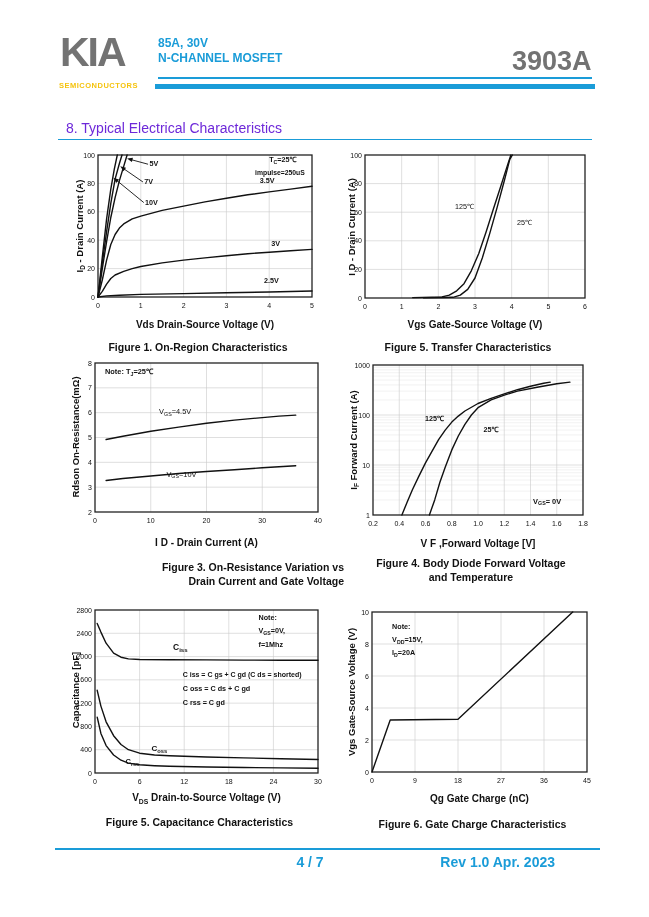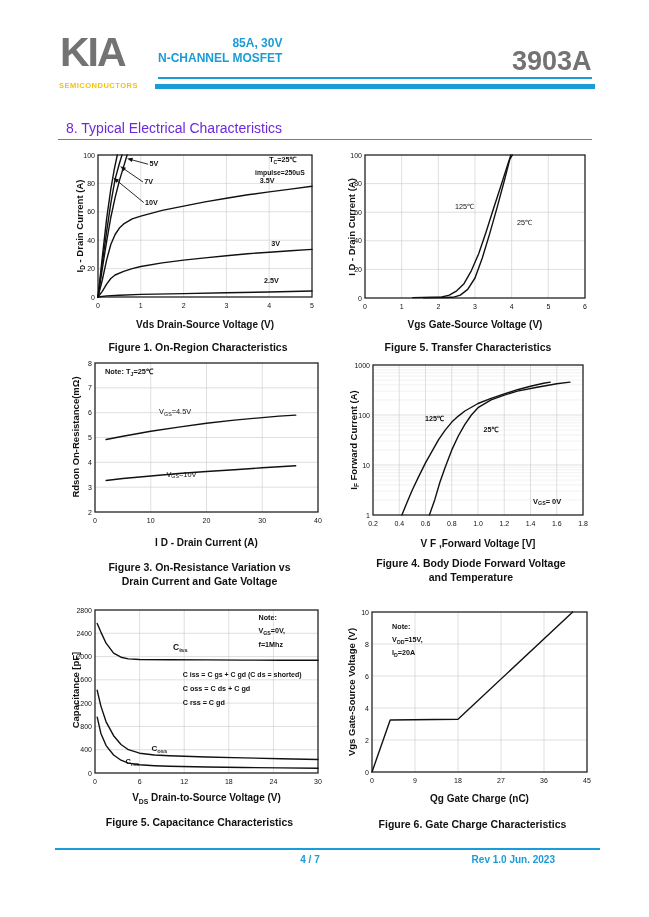--- a/index.html
+++ b/index.html
@@ -2,33 +2,33 @@
 <html><head>
 <meta charset="utf-8">
 <style>
   html,body{margin:0;padding:0;background:#fff;}
   .page{position:relative;width:649px;height:917px;background:#fff;overflow:hidden;
         font-family:"Liberation Sans",sans-serif;color:#111;}
   .abs{position:absolute;}
   
   .kia-logo{font-size:41px;font-weight:700;letter-spacing:-2px;line-height:1;}
   .logo-sub{font-size:7.5px;font-weight:700;letter-spacing:0.5px;}
-  .hdr-line1{font-size:12px;font-weight:700;line-height:15px;text-align:right;}
+  .hdr-line1{font-size:12px;font-weight:700;line-height:15px;}
   .part-no{font-size:27px;font-weight:400;}
   .rule{position:absolute;}
   
   .sec-title{font-size:14px;font-weight:400;}
   
   .ytitle{position:absolute;font-size:9.5px;font-weight:700;white-space:nowrap;
           transform:translate(-50%,-50%) rotate(-90deg);}
   .xtitle{position:absolute;font-size:10px;font-weight:700;text-align:center;white-space:nowrap;}
   .caption{position:absolute;font-size:10.5px;font-weight:700;text-align:center;line-height:14px;}
   sub{font-size:68%;}
   svg text{font-family:"Liberation Sans",sans-serif;}
-  .footer-text{font-size:10px;font-weight:700;}
+  .footer-text{font-size:14px;font-weight:700;}
 </style>
 </head>
 <body>
 
 <div class="page">
 
   <div class="abs" style="left:60px;top:32px;">
     <div class="kia-logo" style="color:#737373;">KIA</div>
   </div>
   <div class="abs logo-sub" style="left:59px;top:81px;color:#f5c30d;">SEMICONDUCTORS</div>
@@ -158,21 +158,21 @@
         <text x="21" y="109.8" font-size="7" text-anchor="end" fill="#111">4</text>
         <text x="21" y="85.0" font-size="7" text-anchor="end" fill="#111">5</text>
         <text x="21" y="60.2" font-size="7" text-anchor="end" fill="#111">6</text>
         <text x="21" y="35.3" font-size="7" text-anchor="end" fill="#111">7</text>
         <text x="21" y="10.5" font-size="7" text-anchor="end" fill="#111">8</text>
         <text x="34.0" y="19.2" font-size="7.4" text-anchor="start" font-weight="bold" fill="#111"><tspan>Note:  T</tspan><tspan font-size="5.3" dy="1.6">J</tspan><tspan dy="-1.6">=25℃</tspan></text>
         <text x="88.1" y="58.9" font-size="7.4" text-anchor="start" fill="#111"><tspan>V</tspan><tspan font-size="5.3" dy="1.6">GS</tspan><tspan dy="-1.6">=4.5V</tspan></text>
         <text x="95.4" y="121.7" font-size="7.4" text-anchor="start" fill="#111"><tspan>V</tspan><tspan font-size="5.3" dy="1.6">GS</tspan><tspan dy="-1.6">=10V</tspan></text>
       </svg>
     <div class="xtitle" style="left:95px;top:537px;width:223px;"><span>I D - Drain Current (A)</span><sub></sub><span></span></div>
-    <div class="caption" style="left:71px;top:560px;width:257px;">
+    <div class="caption" style="left:87px;top:560px;width:257px;text-align:right;">
       <div>Figure 3. On-Resistance Variation  vs</div>
       <div>Drain Current and Gate Voltage</div>
     </div>
   </div>
 
   <div>
     <div class="ytitle" style="left:354px;top:440px;"><span>I</span><sub>F</sub><span> Forward Current (A)</span></div>
     <svg class="abs" style="left:349px;top:357px;" width="244" height="177">
         <line x1="24" y1="142.94850021680094" x2="234" y2="142.94850021680094" stroke="#e4e4e4" stroke-width="0.5"></line>
         <line x1="24" y1="134.14393726401687" x2="234" y2="134.14393726401687" stroke="#e4e4e4" stroke-width="0.5"></line>
@@ -311,15 +311,15 @@
         <text x="44.1" y="51.2" font-size="7.2" text-anchor="start" font-weight="bold" fill="#111"><tspan>I</tspan><tspan font-size="5.2" dy="1.6">D</tspan><tspan dy="-1.6">=20A</tspan></text>
       </svg>
     <div class="xtitle" style="left:372px;top:793px;width:215px;"><span>Qg Gate Charge (nC)</span><sub></sub><span></span></div>
     <div class="caption" style="left:348px;top:817px;width:249px;">
       <div>Figure 6. Gate Charge Characteristics</div>
     </div>
   </div>
 
   <div class="rule" style="left:55px;top:848px;width:545px;height:1.5px;background:#1a9cd8;"></div>
   <div class="abs footer-text" style="left:270px;top:854px;width:80px;text-align:center;color:#1a9cd8;">4 / 7</div>
-  <div class="abs footer-text" style="right:94px;top:854px;color:#1a9cd8;">Rev 1.0 Jun. 2023</div>
+  <div class="abs footer-text" style="right:94px;top:854px;color:#1a9cd8;">Rev 1.0 Apr. 2023</div>
 
 </div>
 
 </body></html>

